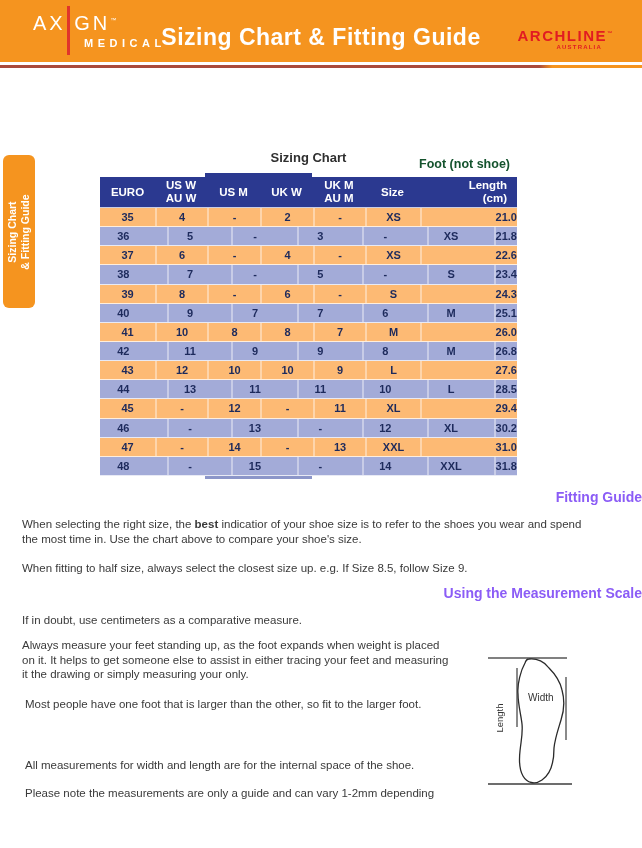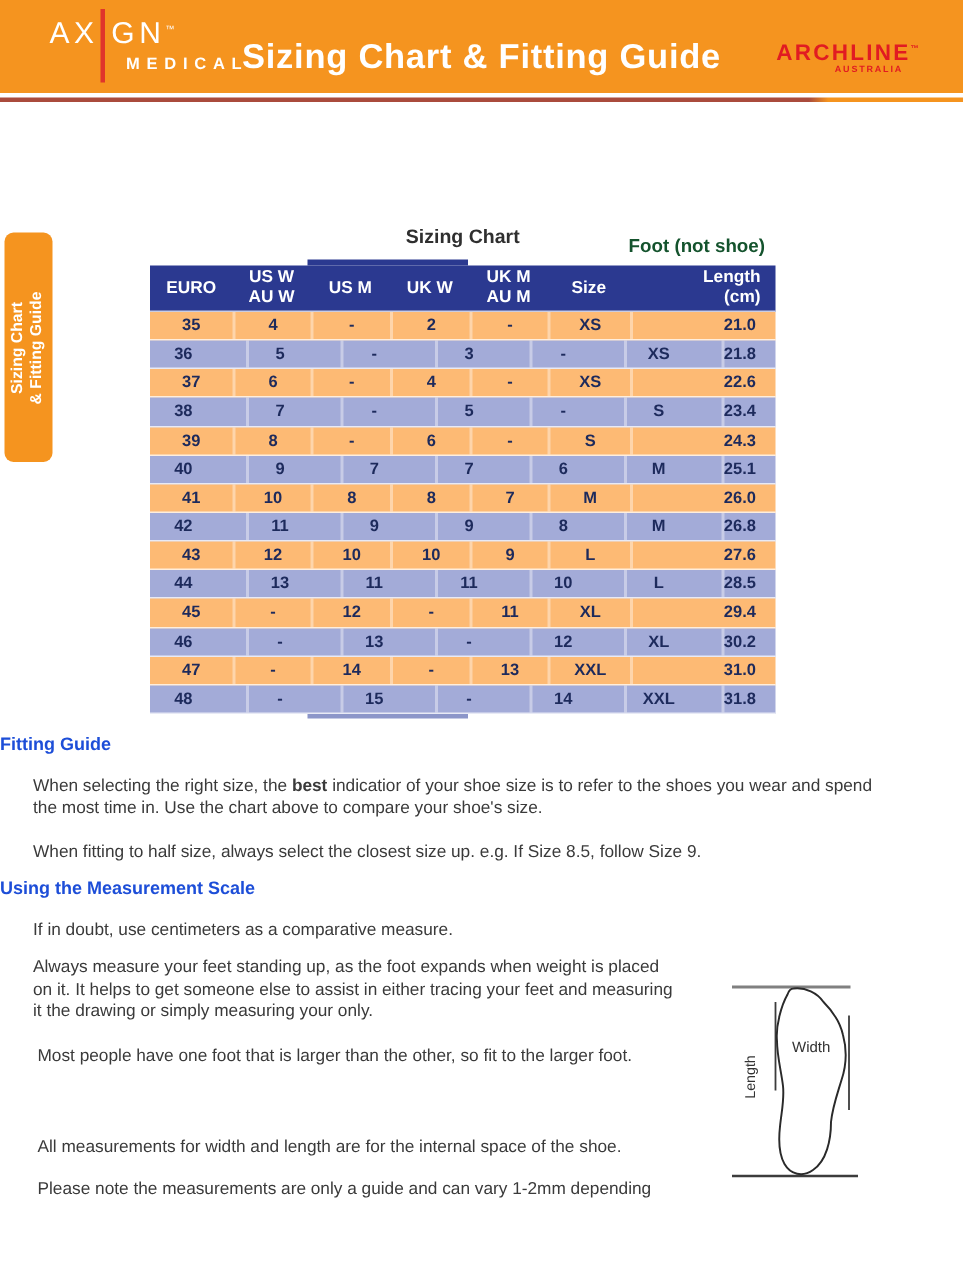--- a/index.html
+++ b/index.html
@@ -41,27 +41,27 @@
     font-size:11.5px;font-weight:bold;line-height:13px;}
   .hcell span:empty{display:none;}
   .hcell.c6{align-items:flex-end;padding-right:10px;box-sizing:border-box;}
   .tbody{display:flex;flex-direction:column;}
   .trow{display:flex;height:18.15px;border-bottom:1px solid rgba(255,255,255,.75);}
   .trow.even{background:#fdba74;}
   .trow.odd{background:#A3ABD8;gap:20px;}
   .cell{display:flex;align-items:center;justify-content:center;font-size:11px;font-weight:bold;
     color:#1D2A5C;box-sizing:border-box;}
   .trow .cell + .cell{border-left:2px solid rgba(255,255,255,.4);}
-  .cell.c6{justify-content:flex-end;padding-right:13px;}
+  .cell.c6{justify-content:flex-end;}
   .c0{width:55px;} .c1{width:52px;} .c2{width:53px;} .c3{width:53px;}
   .c4{width:52px;} .c5{width:55px;} .c6{width:97px;flex:1;}
 
   
-  .sec-heading{position:absolute;left:0;width:642px;text-align:left;font-size:12px;
-    font-weight:bold;color:#1d4ed8;}
+  .sec-heading{position:absolute;left:0;width:642px;text-align:right;font-size:14px;
+    font-weight:bold;color:#8b5cf6;}
   .para{position:absolute;font-size:11.5px;color:#3A3A3A;line-height:15px;}
   .para .ln{display:block;}
   .b{font-weight:bold;}
 
   
   .diagram{position:absolute;left:485px;top:648px;width:150px;height:150px;}
 </style>
 </head>
 <body>
 

